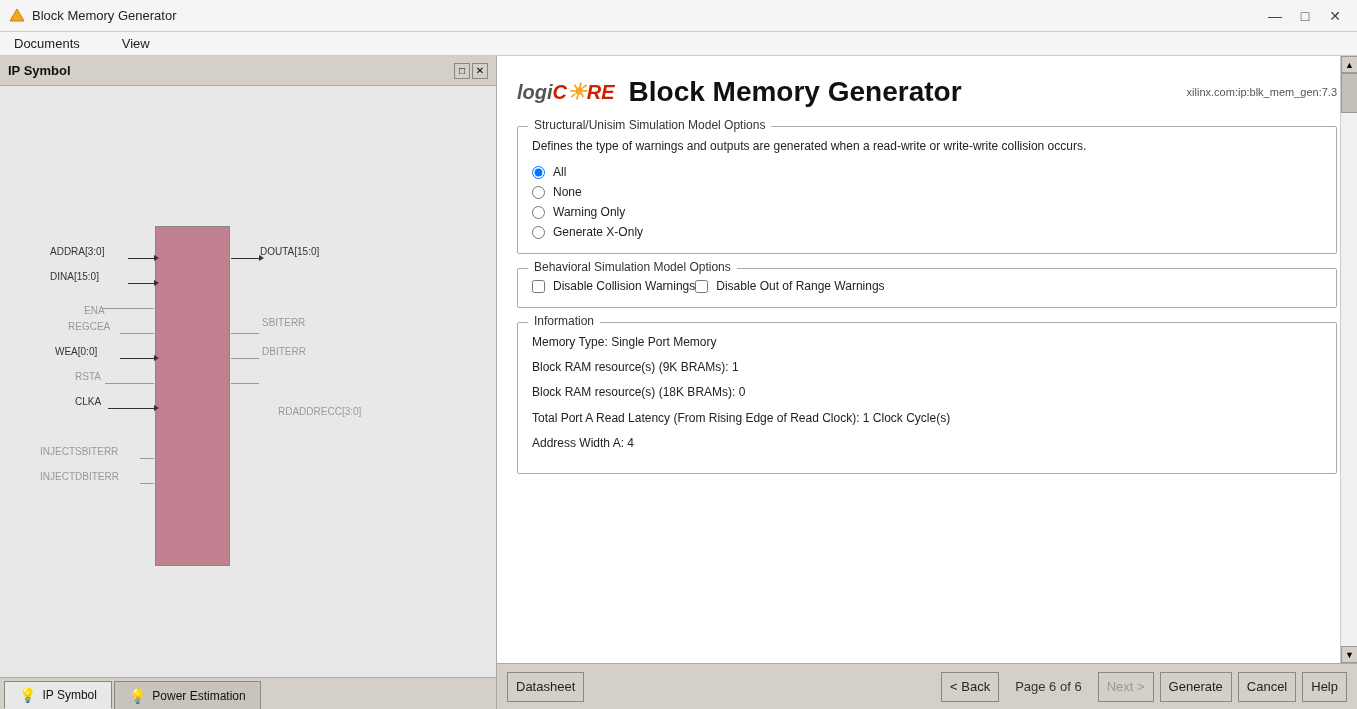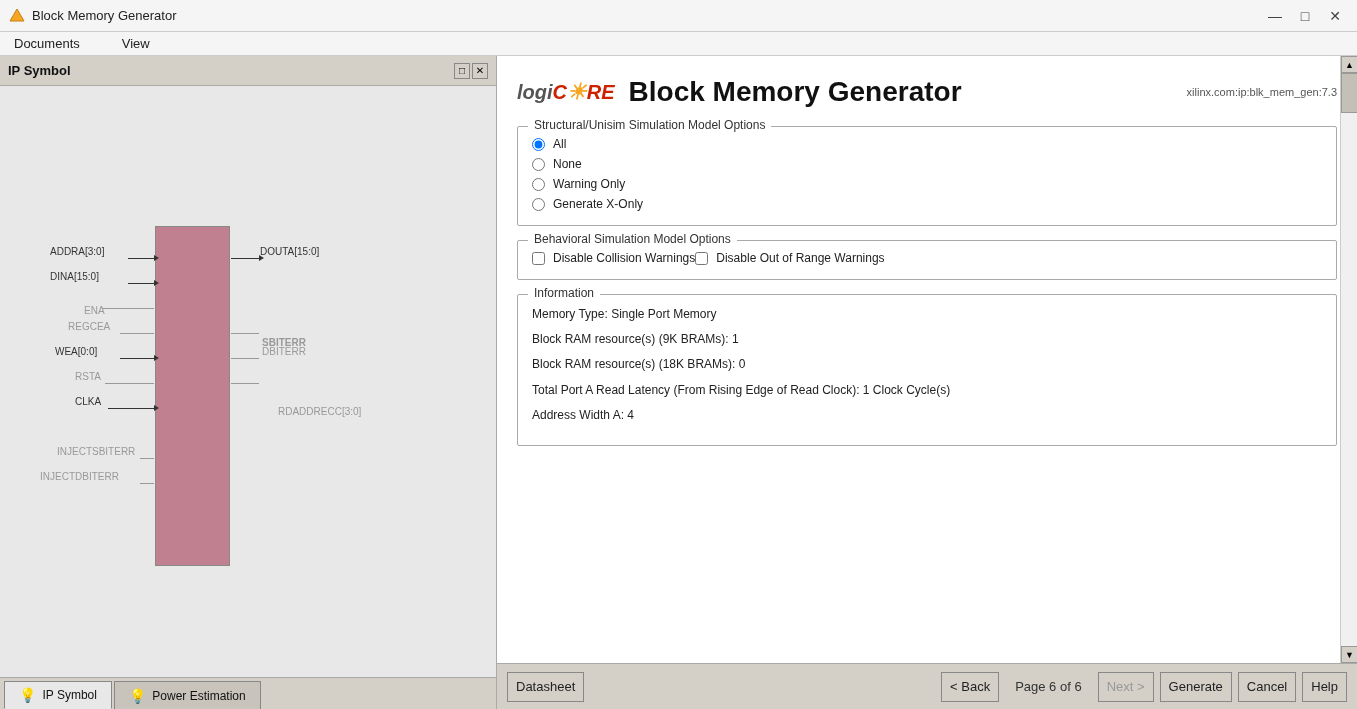--- a/index.html
+++ b/index.html
@@ -317,31 +317,31 @@
 
         <div class="port-label" style="left:15px;top:200px;">WEA[0:0]</div>
         <div class="port-line arrow-right" style="left:80px;top:212px;width:34px;"></div>
 
         <div class="port-label" style="left:35px;top:225px;color:#999;">RSTA</div>
         <div class="port-line" style="left:65px;top:237px;width:49px;background:#999;"></div>
 
         <div class="port-label" style="left:35px;top:250px;">CLKA</div>
         <div class="port-line arrow-right" style="left:68px;top:262px;width:46px;"></div>
 
-        <div class="port-label" style="left:17px;top:300px;color:#999;">INJECTSBITERR</div>
+        <div class="port-label" style="left:0px;top:300px;color:#999;">INJECTSBITERR</div>
         <div class="port-line" style="left:100px;top:312px;width:14px;background:#999;"></div>
 
         <div class="port-label" style="left:0px;top:325px;color:#999;">INJECTDBITERR</div>
         <div class="port-line" style="left:100px;top:337px;width:14px;background:#999;"></div>
 
         <div class="port-line arrow-right" style="left:191px;top:112px;width:28px;"></div>
         <div class="port-label" style="left:220px;top:100px;">DOUTA[15:0]</div>
 
         <div class="port-line" style="left:191px;top:187px;width:28px;background:#999;"></div>
-        <div class="port-label" style="left:222px;top:191px;color:#999;font-weight:bold;">SBITERR</div>
+        <div class="port-label" style="left:222px;top:171px;color:#999;">SBITERR</div>
 
         <div class="port-line" style="left:191px;top:212px;width:28px;background:#999;"></div>
         <div class="port-label" style="left:222px;top:200px;color:#999;">DBITERR</div>
 
         <div class="port-line" style="left:191px;top:237px;width:28px;background:#999;"></div>
         <div class="port-label" style="left:238px;top:225px;color:#999;margin-top:35px;">RDADDRECC[3:0]</div>
       </div>
     </div>
 
     <div class="bottom-tabs">
@@ -365,20 +365,21 @@
           <div style="font-size:20px;font-style:italic;font-weight:bold;color:#333;line-height:1;">
             <span style="color:#555;">logi</span><span style="color:#cc2200;font-style:italic;">C</span><span style="color:#f5a623;font-size:22px;">☀</span><span style="color:#cc2200;font-style:italic;">RE</span>
           </div>
           <span class="ip-title">Block Memory Generator</span>
         </div>
         <span class="ip-version">xilinx.com:ip:blk_mem_gen:7.3</span>
       </div>
 
       <div class="section-box">
         <span class="section-legend">Structural/Unisim Simulation Model Options</span>
+        <p class="section-desc">Defines the type of warnings and outputs are generated when a read-write or write-write collision occurs.</p>
         <div class="radio-group">
           <label class="radio-item">
             <input type="radio" name="collision" checked="" style="">
             <span>All</span>
           </label>
           <label class="radio-item">
             <input type="radio" name="collision" style="">
             <span>None</span>
           </label>
           <label class="radio-item">

